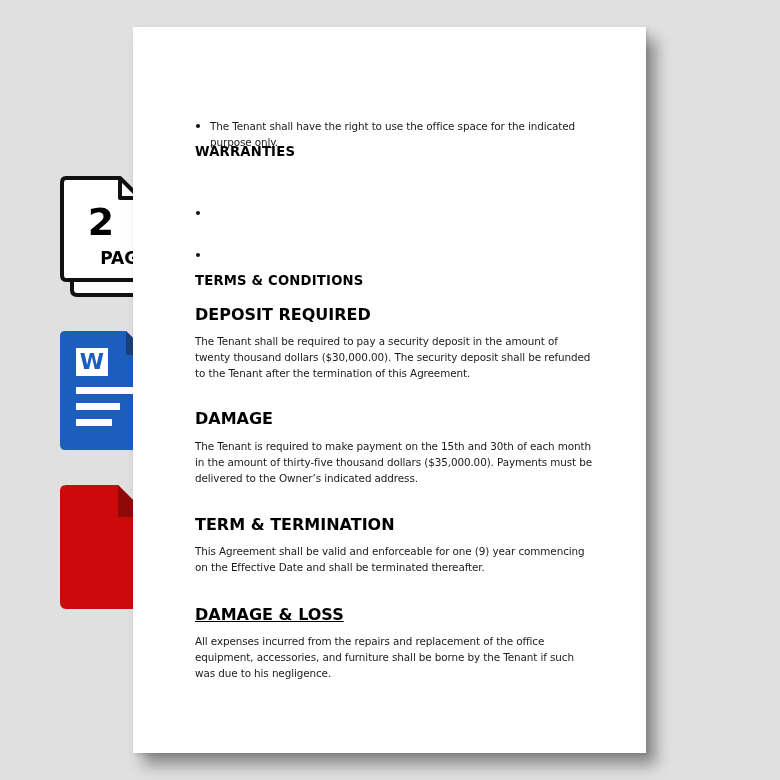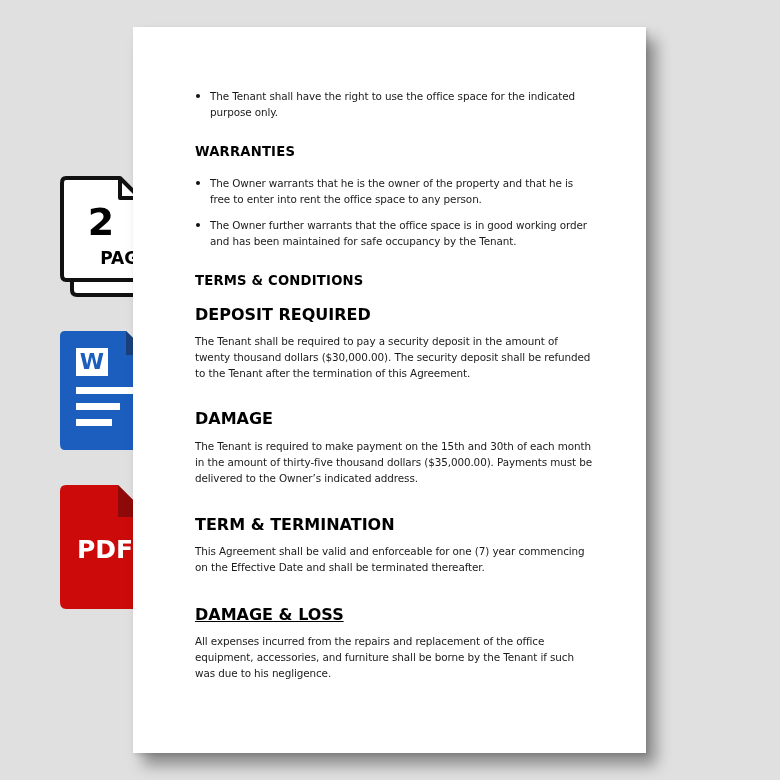--- a/index.html
+++ b/index.html
@@ -21,20 +21,21 @@
     }
     .body-text {
       font-size: 10.4px;
       line-height: 16px;
       color: #1a1a1a;
       letter-spacing: -0.1px;
     }
     .bullet-item {
       position: relative;
       padding-left: 15px;
+      margin-top: 30px;
     }
     .bullet-item .dot {
       position: absolute;
       left: 1px; top: 6px;
       width: 4px; height: 4px;
       background: #111;
       border-radius: 50%;
     }
     .h1 {
       font-size: 13.2px;
@@ -90,50 +91,47 @@
     <rect x="16" y="88" width="36" height="7" fill="#ffffff"></rect>
   </svg>
   <span class="icon-label" style="left:16px; width:32px; top:17px; font-size:22px; line-height:28px; color:#1b5ebe;">W</span>
 </div>
 
 <div class="icon pdf-icon">
   <svg width="90" height="124" viewBox="0 0 90 124">
     <path d="M6 0 H58 L90 32 V117 Q90 124 83 124 H6 Q0 124 0 117 V6 Q0 0 6 0 Z" fill="#cc0a0a"></path>
     <path d="M58 0 L90 32 H58 Z" fill="#8e0a0a"></path>
   </svg>
-  <span class="icon-label" style="left:0; width:90px; top:50px; font-size:25px; line-height:30px; color:#fff;">PDF</span>
 </div>
 
 <div class="page">
   <div class="content">
 
     <div class="abs body-text bullet-item" style="top:61px;">
       <span class="dot"></span>
       <span>The Tenant shall have the right to use the office space for the indicated purpose only.</span>
     </div>
 
     <div class="h1" style="top:117px;">WARRANTIES</div>
 
     <div class="abs body-text bullet-item" style="top:148px;">
       <span class="dot"></span>
-      <span>The Owner warrants that he is the owner of the property and that he is free to enter into rent the office space to any person.</span>
     </div>
     <div class="abs body-text bullet-item" style="top:190px;">
       <span class="dot"></span>
-      <span>The Owner further warrants that the office space is in good working order and has been maintained for safe occupancy by the Tenant.</span>
     </div>
 
     <div class="h1" style="top:246px;">TERMS &amp; CONDITIONS</div>
 
     <div class="h2" style="top:278px;">DEPOSIT REQUIRED</div>
     <div class="abs body-text" style="top:306px;">The Tenant shall be required to pay a security deposit in the amount of twenty thousand dollars ($30,000.00). The security deposit shall be refunded to the Tenant after the termination of this Agreement.</div>
 
     <div class="h2" style="top:382px;">DAMAGE</div>
     <div class="abs body-text" style="top:411px;">The Tenant is required to make payment on the 15th and 30th of each month in the amount of thirty-five thousand dollars ($35,000.00). Payments must be delivered to the Owner’s indicated address.</div>
 
     <div class="h2" style="top:488px;">TERM &amp; TERMINATION</div>
-    <div class="abs body-text" style="top:516px;">This Agreement shall be valid and enforceable for one (7) year commencing on the Effective Date and shall be terminated thereafter.</div>
+    <div class="abs body-text" style="top:516px;">This Agreement shall be valid and enforceable for one (9) year commencing on the Effective Date and shall be terminated thereafter.</div>
 
     <div class="h2" style="top:578px;text-decoration:underline;">DAMAGE &amp; LOSS</div>
     <div class="abs body-text" style="top:606px;">All expenses incurred from the repairs and replacement of the office equipment, accessories, and furniture shall be borne by the Tenant if such was due to his negligence.</div>
 
   </div>
 </div>
 
 </body></html>

